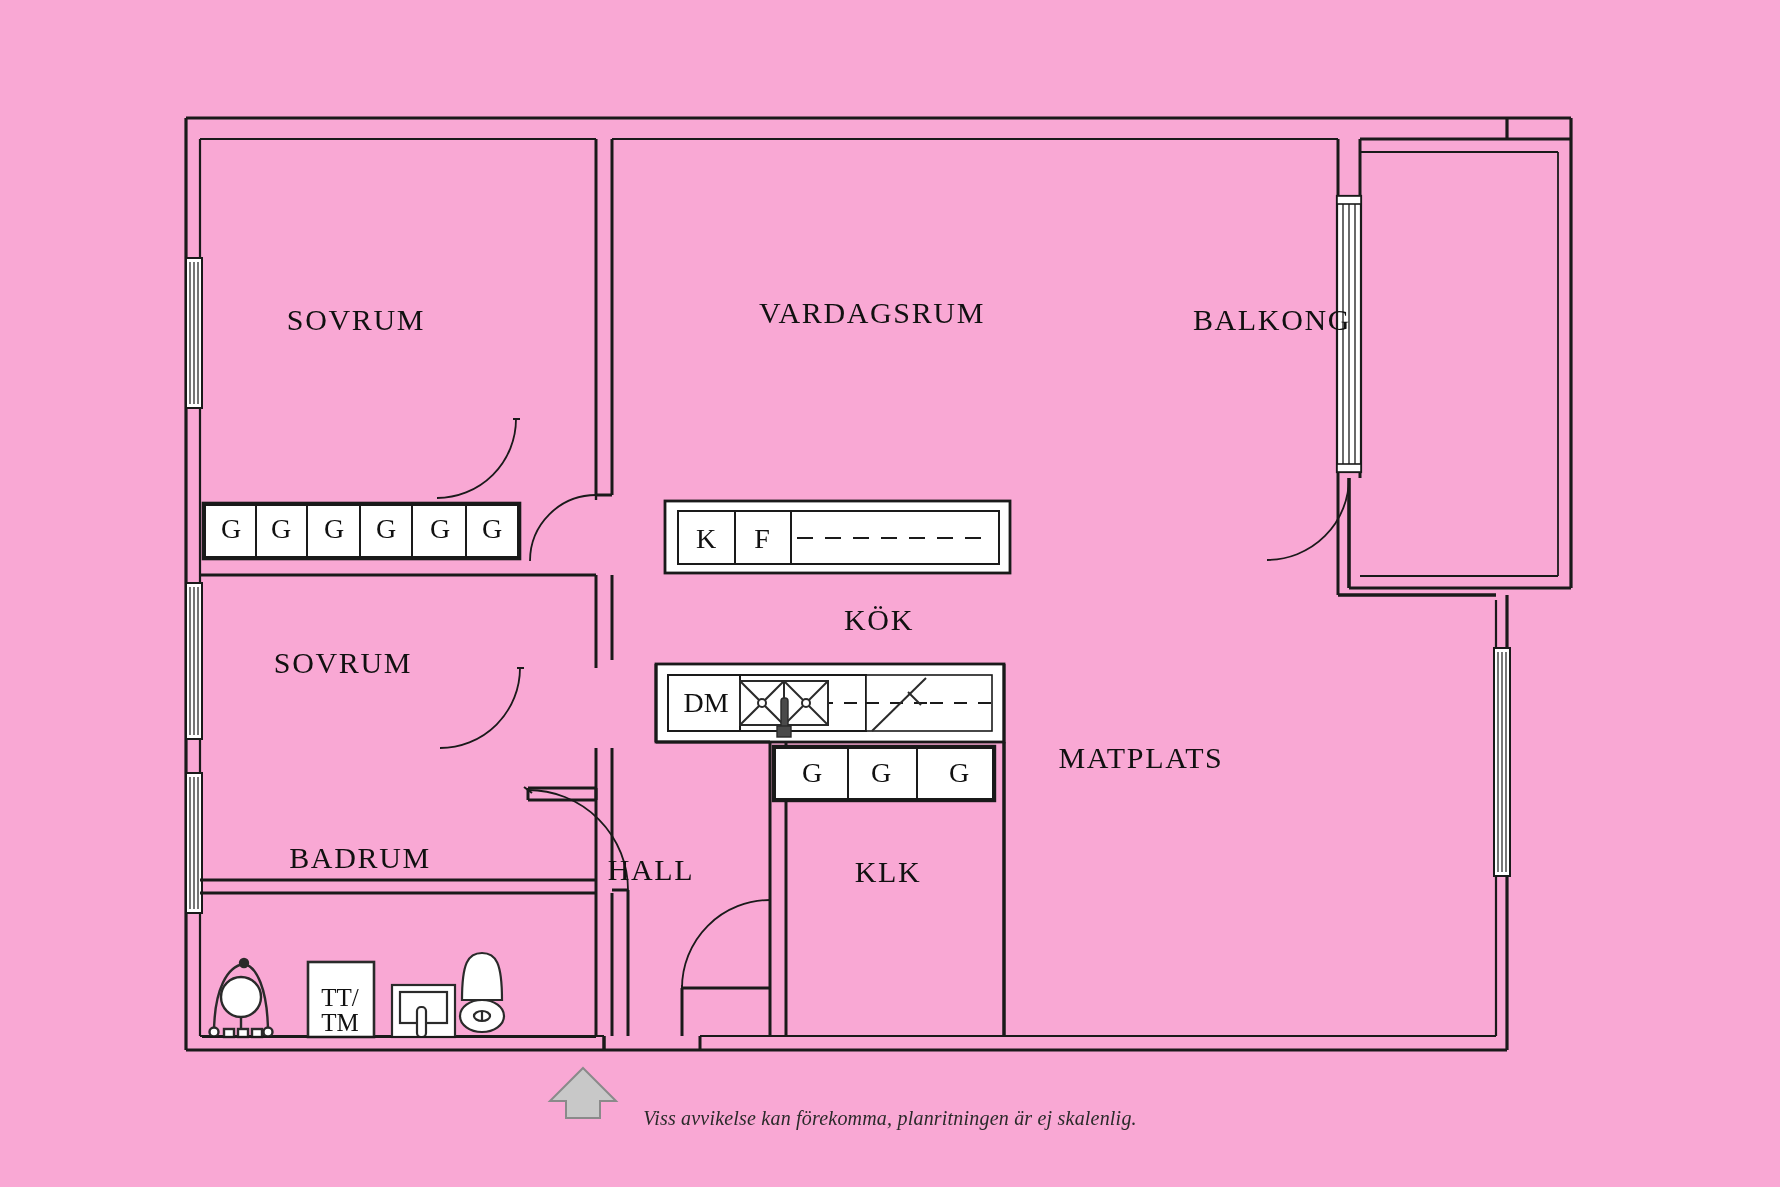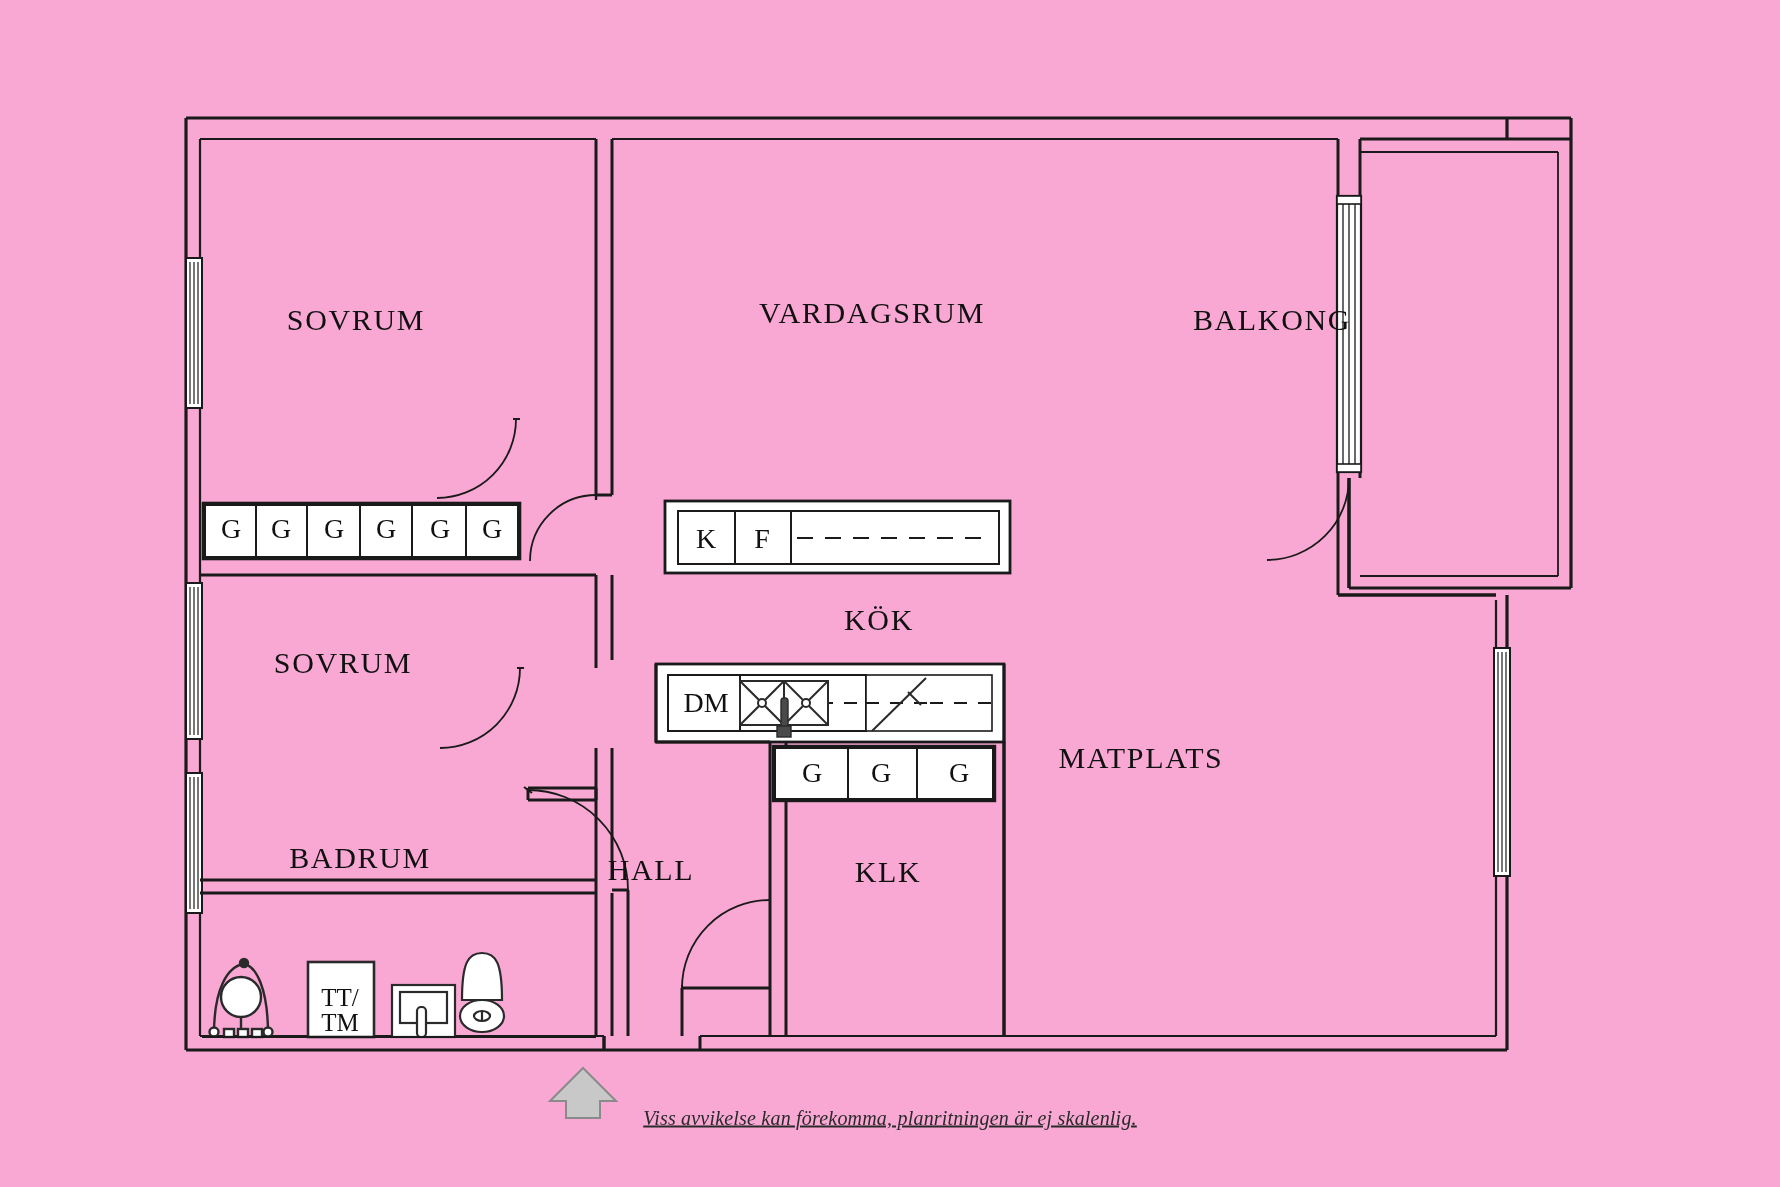--- a/index.html
+++ b/index.html
@@ -56,21 +56,20 @@
     position: absolute;
     left: 890px;
     top: 1118px;
     transform: translate(-50%, -50%);
     font-family: "Liberation Serif", "DejaVu Serif", serif;
     font-style: italic;
     font-size: 20px;
     color: #2a2a2a;
     white-space: nowrap;
     letter-spacing: 0.01em;
-    text-decoration: underline;
   }
 </style>
 </head>
 <body>
 
 <div id="plan-root">
 
   <svg id="floorplan-svg" viewBox="0 0 1780 1187">
 
     <g fill="none" stroke="#1a1a1a" stroke-width="3.2">

